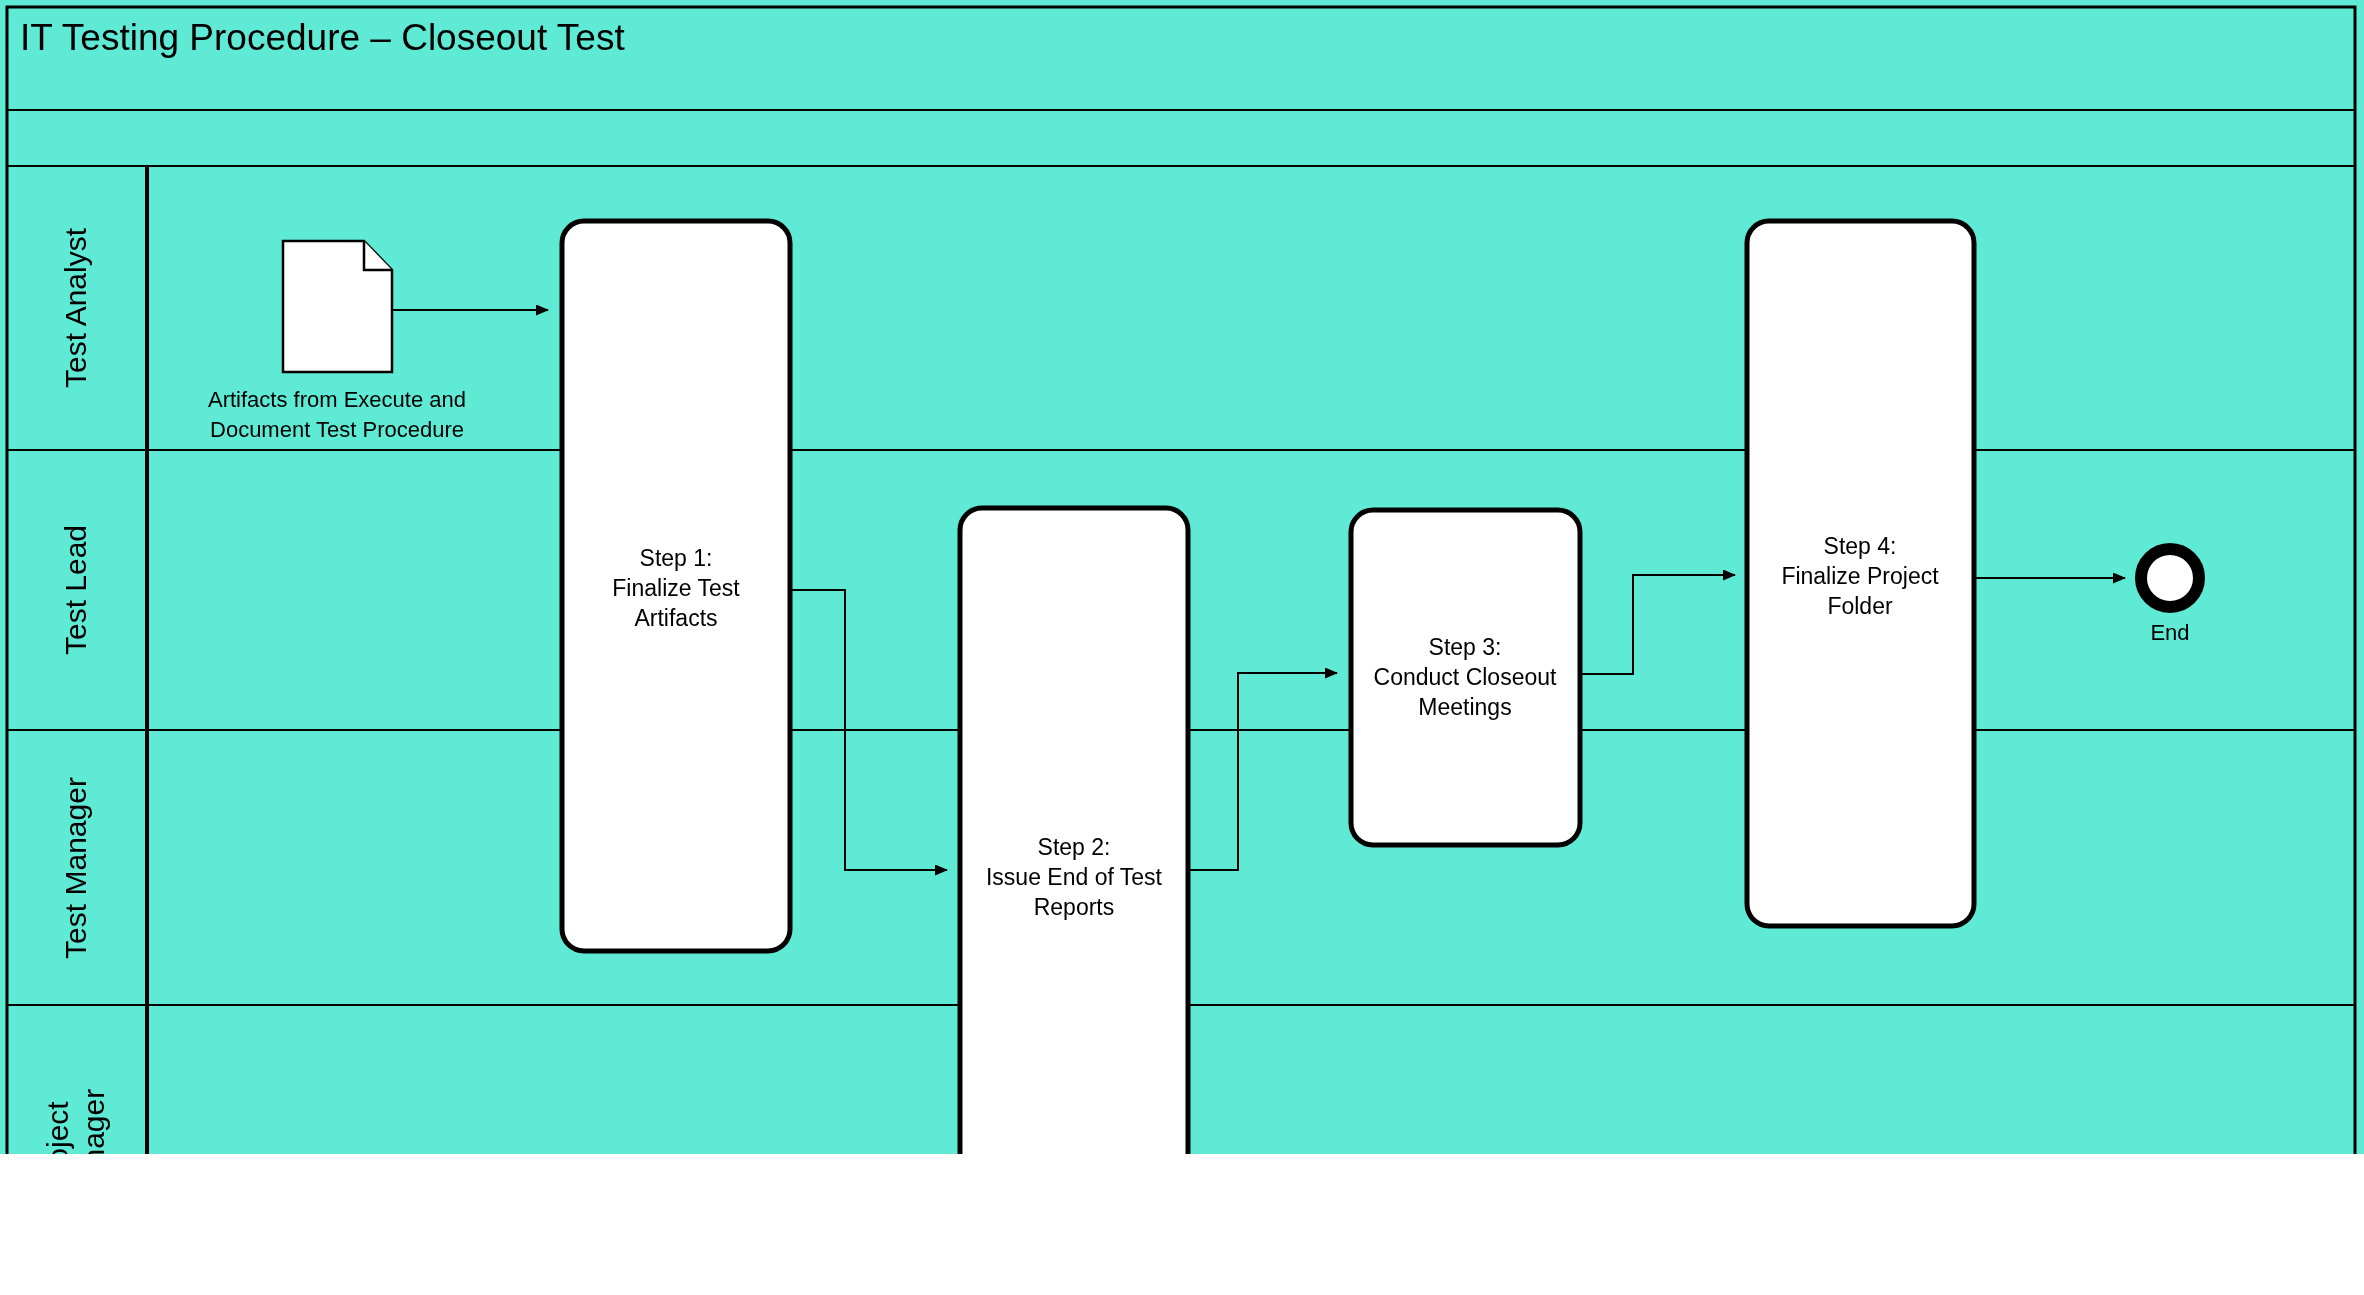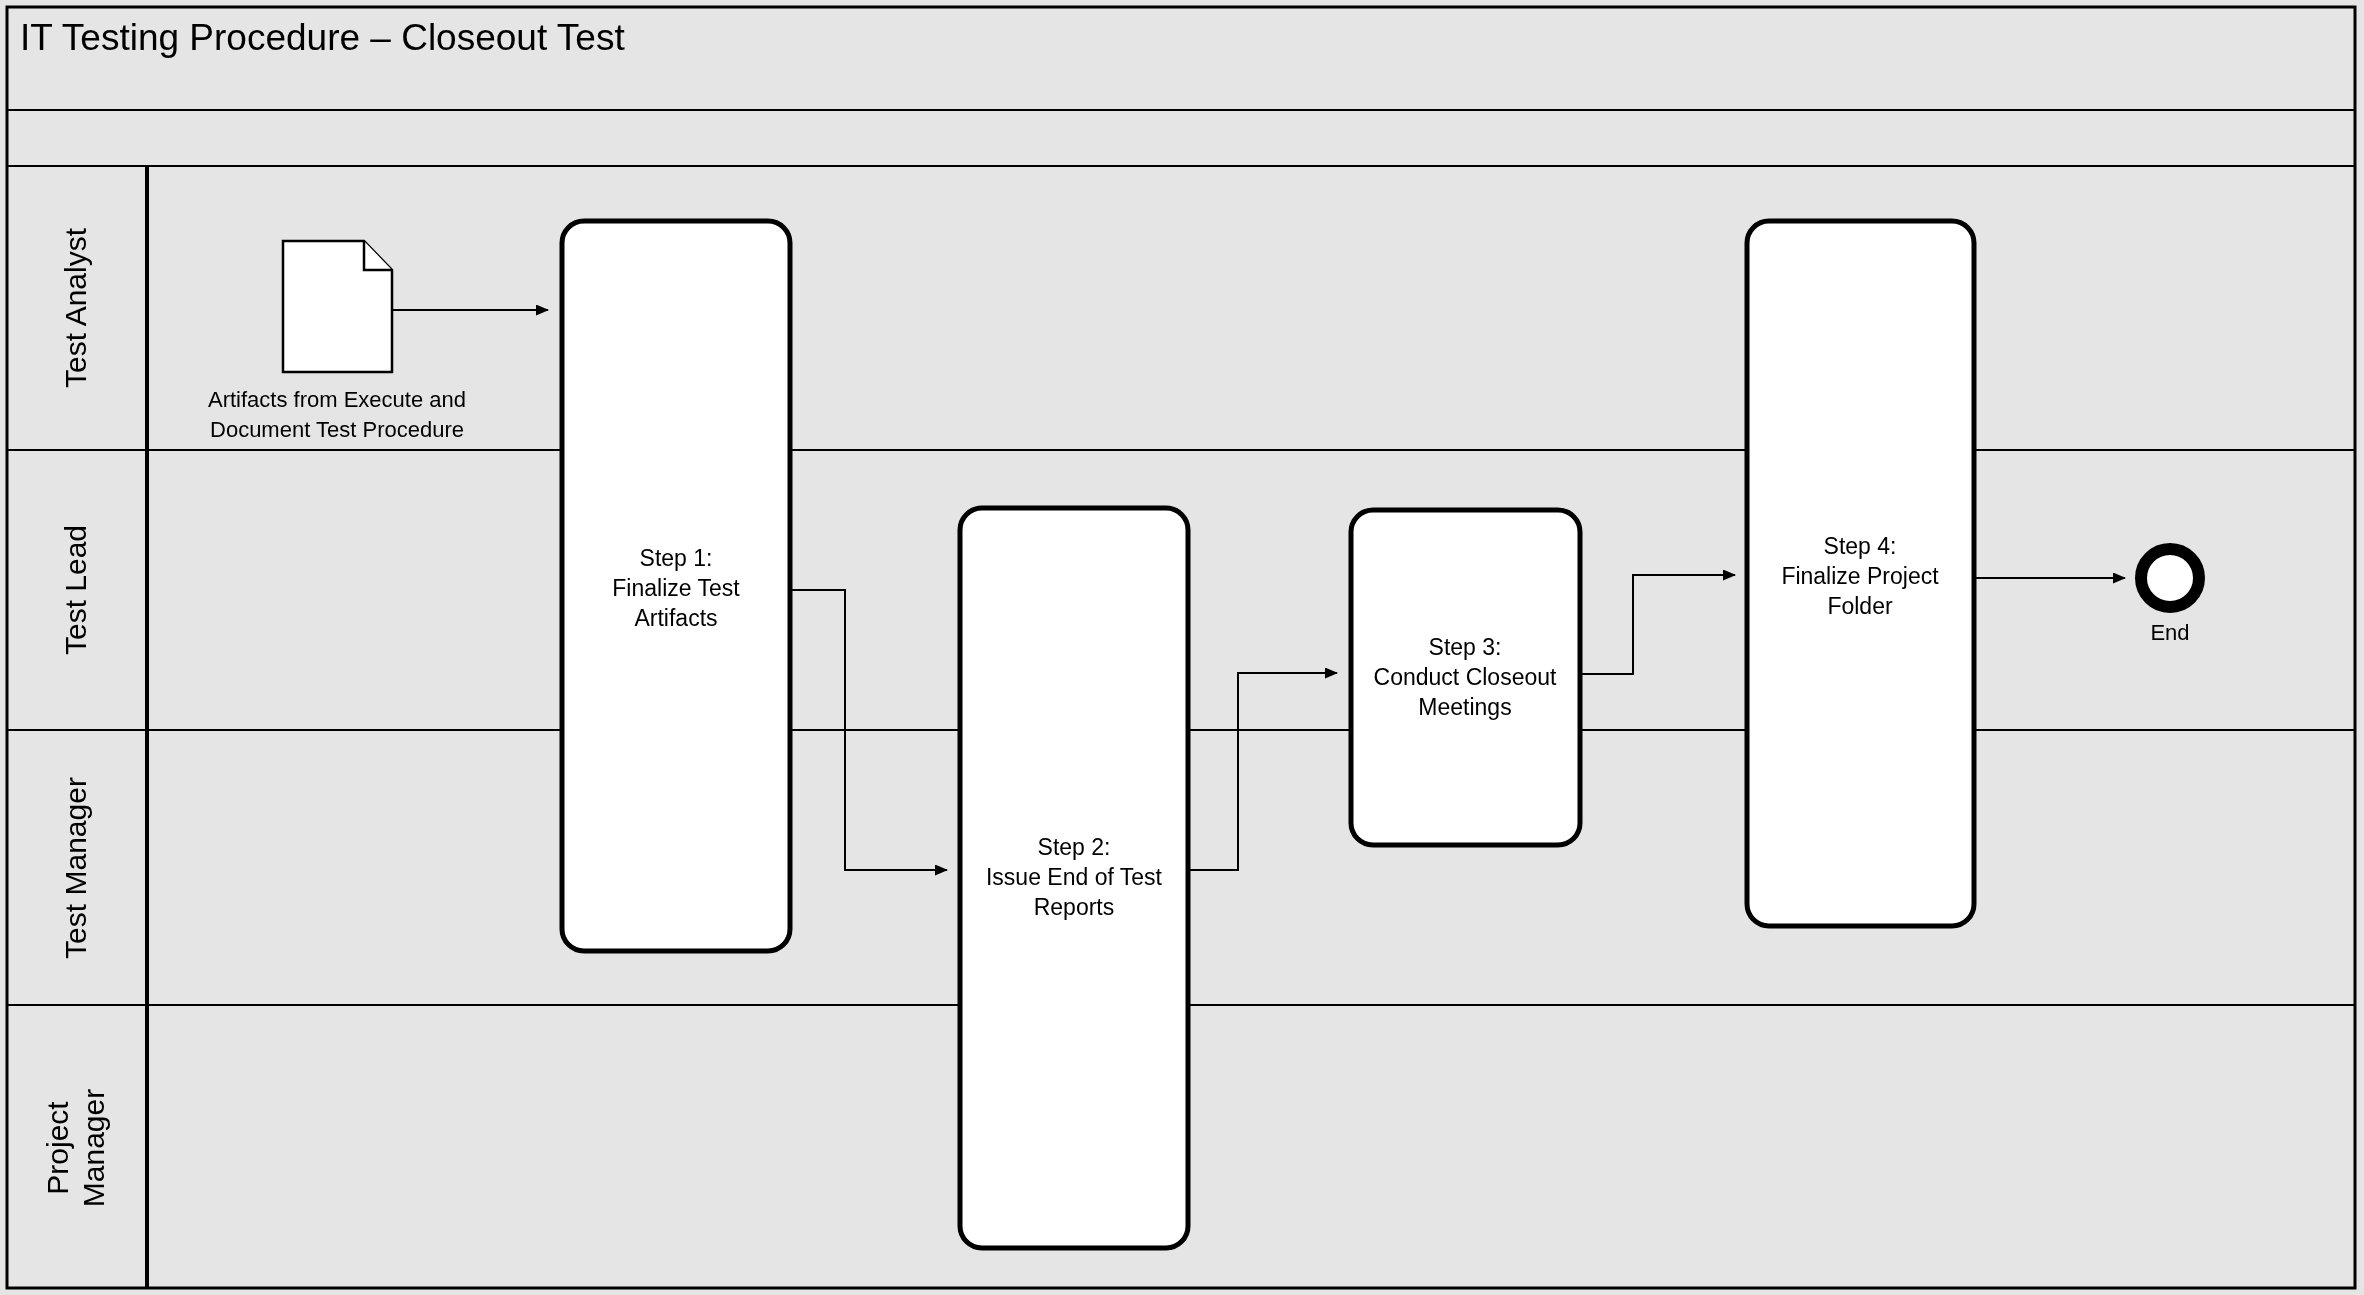--- a/index.html
+++ b/index.html
@@ -8,22 +8,22 @@
     padding: 0;
     background: #ffffff;
   }
   body {
     font-family: "Liberation Sans", sans-serif;
     color: #000000;
   }
   #canvas {
     position: relative;
     width: 2364px;
-    height: 1295px;
-    background: #e5e5e5;
+    height: 1154px;
+    background: #5eead4;
     overflow: hidden;
   }
   #diagram-svg {
     position: absolute;
     left: 0;
     top: 0;
     width: 2364px;
     height: 1295px;
   }
   .lane-divider {

